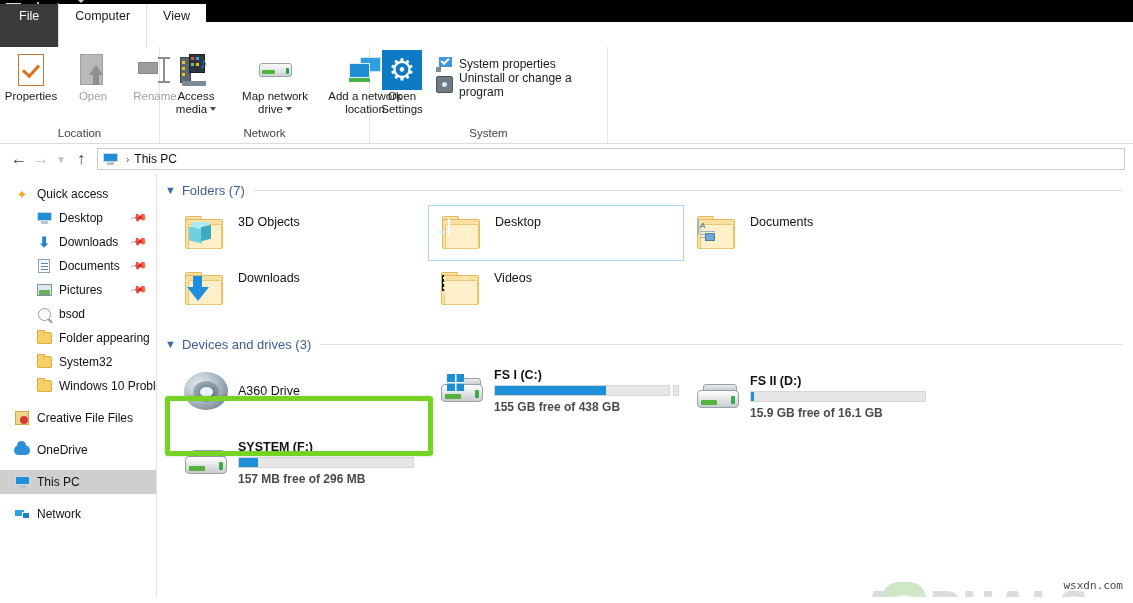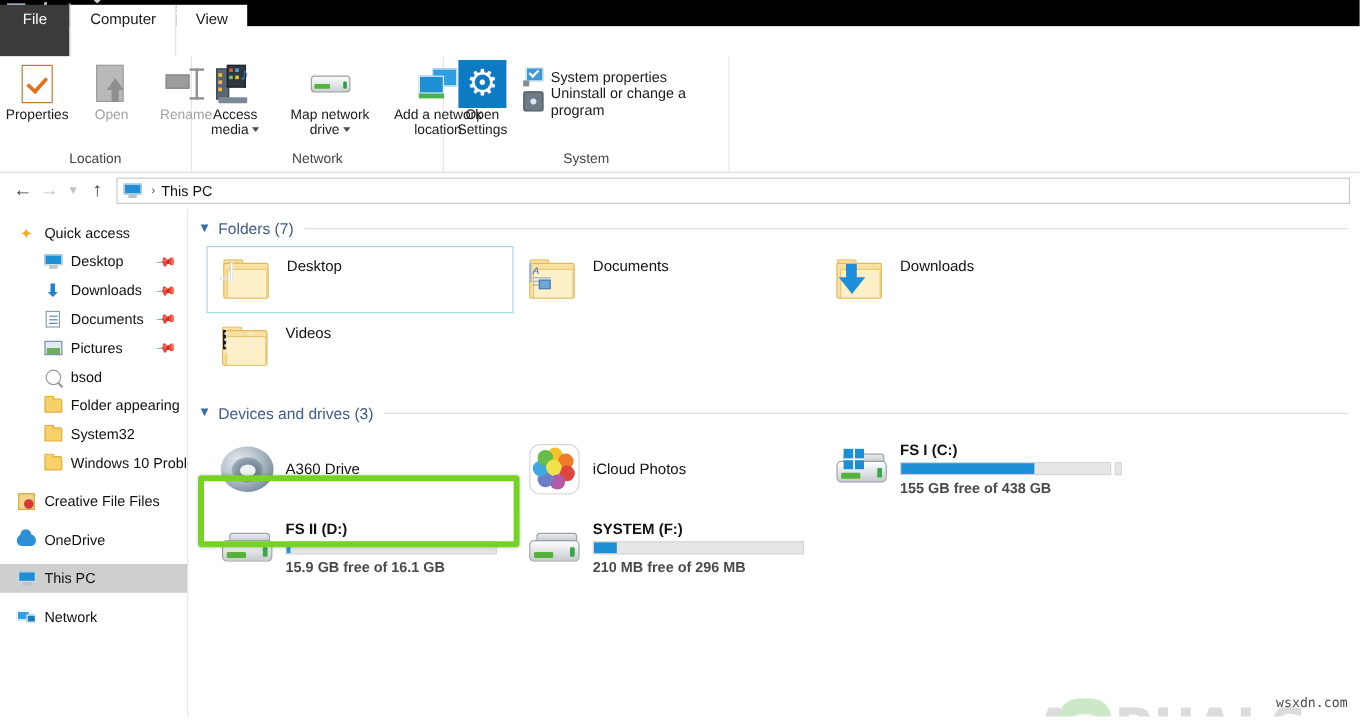--- a/index.html
+++ b/index.html
@@ -498,20 +498,28 @@
     <div class="content">
 
       <div class="grouphdr">
         <span class="gchev">▼</span>
         <span class="gtxt">Folders (7)</span>
         <span class="gline"></span>
       </div>
 
       <div class="tilegrid">
 
+        <div class="tile">
+          <span class="ticon">
+            <span class="bigfolder"><span class="tabf"></span><span class="bk"></span><span class="fr"></span>
+              <span class="ov ov-cube" style="right:-4px;bottom:-6px"><span class="ct"></span><span class="cf"></span><span class="cr"></span></span>
+            </span>
+          </span>
+          <span class="tlabel">3D Objects</span>
+        </div>
 
         <div class="tile sel">
           <span class="ticon">
             <span class="bigfolder"><span class="tabf"></span><span class="bk"></span><span class="fr"></span>
               <span class="ov ov-desktop" style="right:-6px;bottom:-4px"><span class="dots"></span></span>
             </span>
           </span>
           <span class="tlabel">Desktop</span>
         </div>
 
@@ -555,35 +563,20 @@
           <span class="ticon" style="width:48px;flex:0 0 48px;display:flex;align-items:center;justify-content:center">
             <span class="a360">
                 <span class="r1"></span>
                 <span class="r2"></span>
                 <span class="r3"></span>
               </span>
           </span>
           <span style="margin-left:8px;font-size:12.5px;color:#111">A360 Drive</span>
         </div>
 
-        <div class="drivetile">
-          <span class="ticon" style="width:48px;flex:0 0 48px;display:flex;align-items:center;justify-content:center">
-            <span class="icloudphotos">
-              <span class="p" style="left:14px;top:2px;background:#f6c02a"></span>
-              <span class="p" style="left:23px;top:7px;background:#f07c2a"></span>
-              <span class="p" style="left:24px;top:17px;background:#e0453f"></span>
-              <span class="p" style="left:16px;top:24px;background:#b05aa8"></span>
-              <span class="p" style="left:6px;top:22px;background:#6b7fc9"></span>
-              <span class="p" style="left:2px;top:13px;background:#3fa8e0"></span>
-              <span class="p" style="left:6px;top:4px;background:#67bd4a"></span>
-              <span class="p" style="left:13px;top:12px;background:#f2e24a"></span>
-            </span>
-          </span>
-          <span style="margin-left:8px;font-size:12.5px;color:#111">iCloud Photos</span>
-        </div>
 
         <div class="drivetile">
           <span class="ticon" style="width:48px;flex:0 0 48px;display:flex;align-items:center;justify-content:center">
             <span class="bigdrive">
                 <span class="dtop"></span>
                 <span class="dbody"></span>
                 <span class="dgr"></span>
                 <span class="dled"></span>
                 <span class="winlogo"></span>
               </span>
@@ -623,21 +616,21 @@
                 <span class="dbody"></span>
                 <span class="dgr"></span>
                 <span class="dled"></span>
               </span>
           </span>
           <span class="dinfo">
             <div class="dname">SYSTEM (F:)</div>
             <div class="bar">
               <span class="fill" id="fill-f" style="width: 11%;"></span>
             </div>
-            <div class="dfree">210 MB free of 296 MB</div>
+            <div class="dfree">157 MB free of 296 MB</div>
           </span>
         </div>
       </div>
 
       <div class="greenbox" style="left:8px;top:222px;width:268px;height:60px"></div>
 
       <div class="appuals">
         <div class="word">APPUALS</div>
 
         <div class="head">

